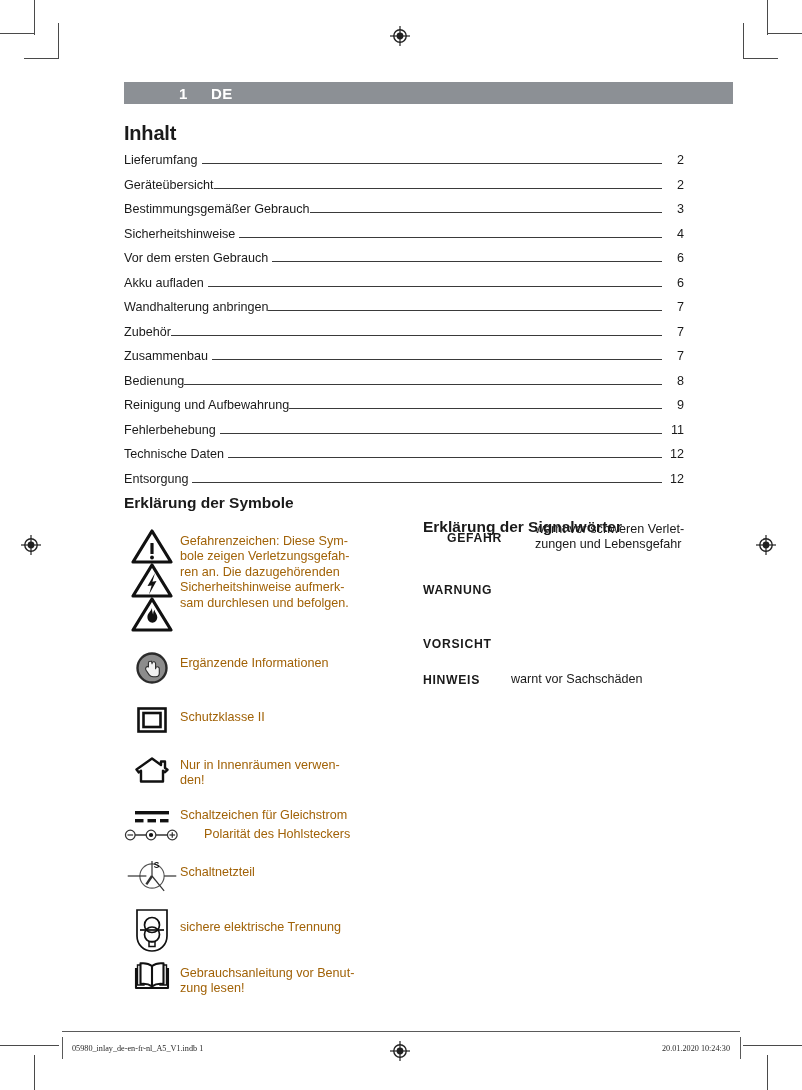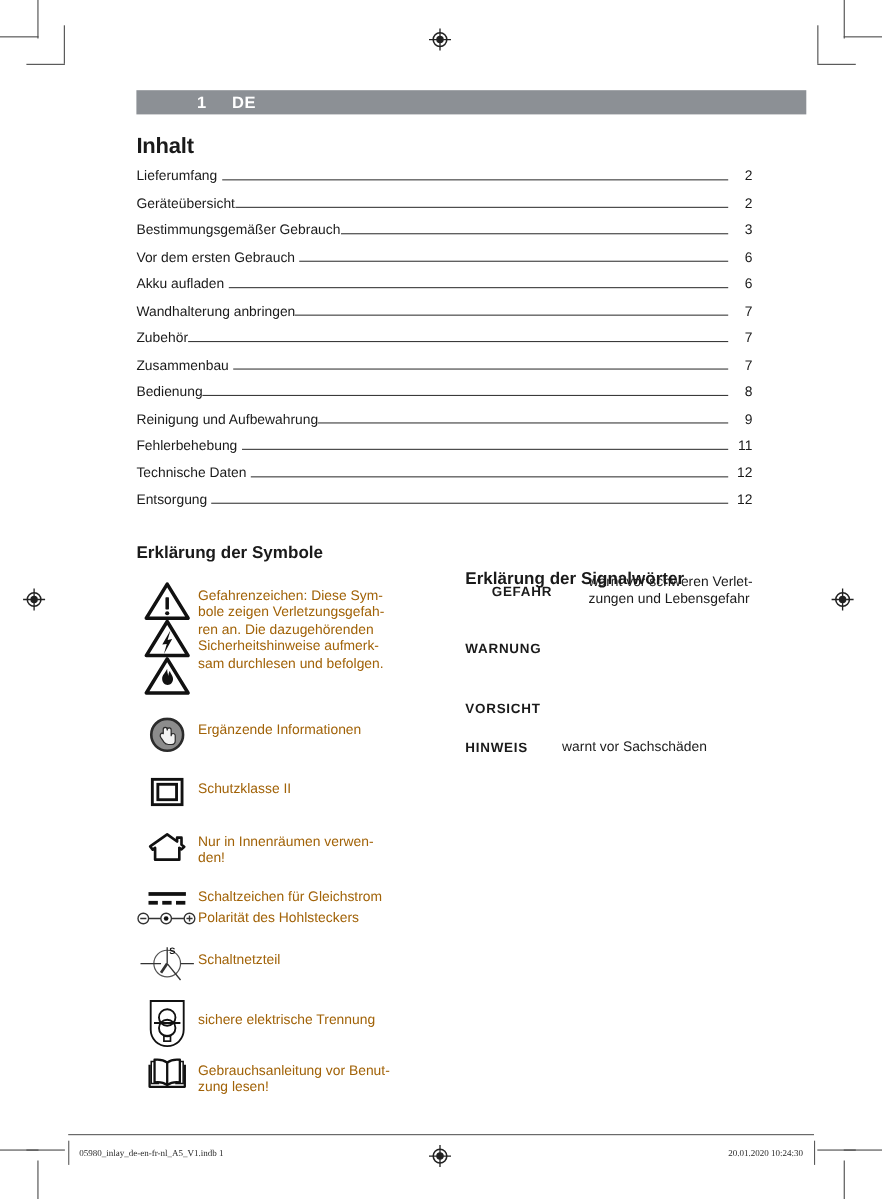--- a/index.html
+++ b/index.html
@@ -216,20 +216,25 @@
       <span class="toc-label">Geräteübersicht</span>
       <span class="toc-leader"></span>
       <span class="toc-page">2</span>
     </div>
     <div class="toc-row">
       <span class="toc-label">Bestimmungsgemäßer Gebrauch</span>
       <span class="toc-leader"></span>
       <span class="toc-page">3</span>
     </div>
     <div class="toc-row sp-before">
+      <span class="toc-label">Sicherheitshinweise</span>
+      <span class="toc-leader"></span>
+      <span class="toc-page">4</span>
+    </div>
+    <div class="toc-row sp-before">
       <span class="toc-label">Vor dem ersten Gebrauch</span>
       <span class="toc-leader"></span>
       <span class="toc-page">6</span>
     </div>
     <div class="toc-row sp-before">
       <span class="toc-label">Akku aufladen</span>
       <span class="toc-leader"></span>
       <span class="toc-page">6</span>
     </div>
     <div class="toc-row">
@@ -344,21 +349,21 @@
       <line x1="8" y1="8" x2="50" y2="8" stroke="#333" stroke-width="1.3"></line>
       <circle cx="6.5" cy="8" r="5" fill="#fff" stroke="#333" stroke-width="1.3"></circle>
       <line x1="3.6" y1="8" x2="9.4" y2="8" stroke="#333" stroke-width="1.3"></line>
       <circle cx="28" cy="8" r="5" fill="#fff" stroke="#333" stroke-width="1.3"></circle>
       <circle cx="28" cy="8" r="2.2" fill="#111"></circle>
       <circle cx="50" cy="8" r="5" fill="#fff" stroke="#333" stroke-width="1.3"></circle>
       <line x1="47.1" y1="8" x2="52.9" y2="8" stroke="#333" stroke-width="1.3"></line>
       <line x1="50" y1="5.1" x2="50" y2="10.9" stroke="#333" stroke-width="1.3"></line>
         </svg>
       </div>
-      <div class="sym-text" style="padding-top: 1px;">Polarität des Hohlsteckers</div>
+      <div class="sym-text" style="padding-top: 1px; margin-left: 24px;">Polarität des Hohlsteckers</div>
     </div>
     <div class="sym-row" style="top: 332px; left: 0px;">
       <div class="sym-ico">
         <svg width="60" height="40" viewBox="0 0 60 40">
       <circle cx="30" cy="20" r="13" fill="none" stroke="#555" stroke-width="1.2"></circle>
       <line x1="4" y1="20" x2="24" y2="20" stroke="#333" stroke-width="1.3"></line>
       <line x1="43" y1="20" x2="56" y2="20" stroke="#333" stroke-width="1.3"></line>
       <line x1="30" y1="4" x2="30" y2="20" stroke="#333" stroke-width="1.3"></line>
       <line x1="30" y1="20" x2="24" y2="29" stroke="#333" stroke-width="2.6"></line>
       <line x1="30" y1="20" x2="43" y2="36" stroke="#333" stroke-width="1.3"></line>

